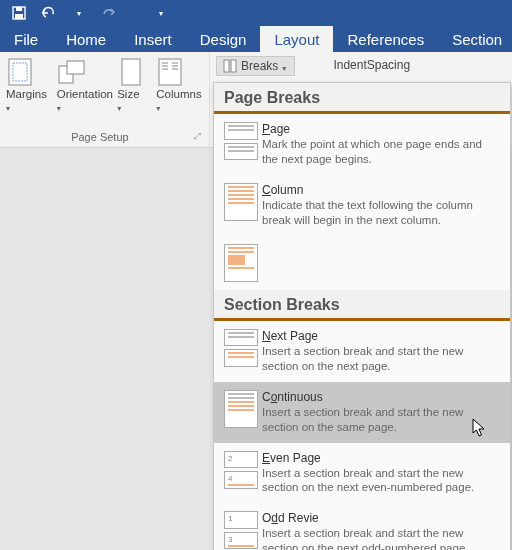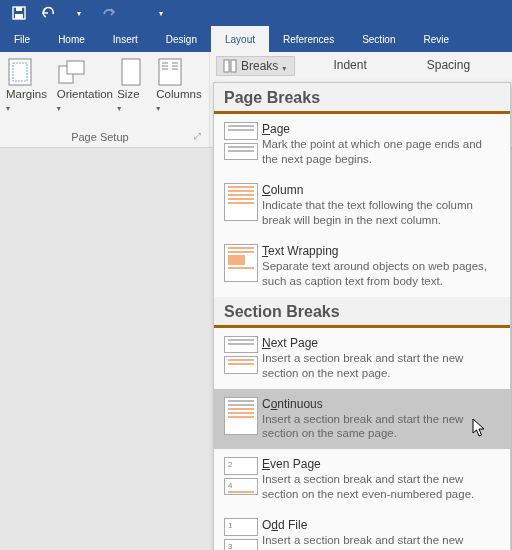--- a/index.html
+++ b/index.html
@@ -4,35 +4,35 @@
 <style>
   * { box-sizing: border-box; margin: 0; padding: 0; font-family: "Segoe UI", Tahoma, sans-serif; }
   body { width: 512px; height: 550px; overflow: hidden; background: #e6e6e6; font-size: 12px; color: #444; }
 
   .titlebar { background: #2b579a; height: 26px; display: flex; align-items: center; padding: 0 6px; gap: 4px; }
   .titlebar .qbtn { width: 26px; height: 22px; display: flex; align-items: center; justify-content: center; color: #fff; }
   .titlebar .qbtn.dim { opacity: 0.45; }
   .titlebar svg { stroke: #fff; fill: none; }
 
   .tabbar { background: #2b579a; height: 26px; display: flex; align-items: stretch; }
-  .tab { padding: 0 14px; display: flex; align-items: center; color: #fff; font-size: 10px; cursor: pointer; }
+  .tab { padding: 0 14px; display: flex; align-items: center; color: #fff; font-size: 15px; cursor: pointer; }
   .tab.active { background: #f3f3f3; color: #2b579a; }
 
   .ribbon { background: #f3f3f3; height: 96px; display: flex; border-bottom: 1px solid #d4d4d4; }
   .group { display: flex; flex-direction: column; padding: 4px 6px 2px 6px; border-right: 1px solid #e1e1e1; }
   .group-row { display: flex; flex: 1; align-items: flex-start; gap: 4px;}
   .bigbtn { width: 48px; display: flex; flex-direction: column; align-items: flex-start; gap: 2px; padding-top: 2px; cursor: pointer; }
   .bigbtn .ico { width: 28px; height: 28px; display:flex; align-items:center; justify-content:center; }
   .bigbtn .lbl { font-size: 11.5px; color: #444; text-align: center; line-height: 1.1; }
   .group-label { font-size: 11px; color: #666; text-align: center; padding: 1px 0 2px 0; }
   .group-label .dlg { float: right; font-size: 9px; color: #888; padding-right: 2px; }
   .breaks-btn { background: #e1e1e1; border: 1px solid #c9c9c9; padding: 2px 8px 2px 6px; display: flex; align-items: flex-end; gap: 4px; font-size: 12px; color: #444; cursor: pointer; }
   .breaks-btn .drop { font-size: 8px; color: #666; }
 
-  .labels-row { display: flex; gap: 60px; padding: 2px 0 0 18px; font-size: 12px; color: #444;}
+  .labels-row { display: flex; padding: 2px 0 0 18px; font-size: 12px; color: #444;}
 
   .dropdown { position: absolute; left: 213px; top: 82px; width: 298px; background: #fafafa; border: 1px solid #c8c8c8; box-shadow: 2px 3px 6px rgba(0,0,0,0.25); }
   .dd-sect { padding: 6px 10px 4px 10px; font-weight: 600; font-size: 16px; color: #555; background: #f1f1f1; border-bottom: 3px solid #a16207; }
   .dd-item { display: flex; padding: 8px 10px; gap: 4px; cursor: pointer; }
   .dd-item.hover { background: #c7c7c7; }
   .dd-ico { width: 34px; height: 38px; flex-shrink: 0; display:flex; flex-direction:column; gap:3px; }
   .dd-ico .pg { border:1px solid #aaa; background:#fff; flex:1; position:relative; }
   .dd-ico .pg .ln { height:2px; background:#f4b183; margin:2px 3px 0 3px; }
   .dd-ico .pg .lng { height:2px; background:#bbb; margin:2px 3px 0 3px; }
   .dd-ico .pg .num { position:absolute; left:3px; top:2px; font-size:8px; color:#888; }
@@ -190,24 +190,20 @@
 
   <div class="dd-item">
     <div class="dd-ico">
       <div class="pg" style="flex:2">
           <div class="ln"></div>
           <div class="ln"></div>
           <div style="height:10px;background:#f4b183;margin:2px 12px 0 3px"></div>
           <div class="ln"></div>
         </div>
     </div>
-    <div class="dd-txt">
-      <div class="dd-title"><span></span><span class="ul">T</span><span>ext Wrapping</span></div>
-      <div class="dd-desc">Separate text around objects on web pages, such as caption text from body text.</div>
-    </div>
   </div>
 
   <div class="dd-sect">Section Breaks</div>
 
   <div class="dd-item">
     <div class="dd-ico">
       <div class="pg">
           <div class="lng"></div>
           <div class="lng"></div>
         </div>
@@ -258,21 +254,21 @@
     <div class="dd-ico">
       <div class="pg">
           <div class="num">1</div>
         </div>
       <div class="pg">
           <div class="num">3</div>
           <div class="ln" style="margin-top:12px"></div>
         </div>
     </div>
     <div class="dd-txt">
-      <div class="dd-title"><span>O</span><span class="ul">d</span><span>d File</span></div>
+      <div class="dd-title"><span>O</span><span class="ul">d</span><span>d Revie</span></div>
       <div class="dd-desc">Insert a section break and start the new section on the next odd-numbered page.</div>
     </div>
   </div>
 </div>
 
 <svg class="cursor" style="left:472px; top:418px" viewBox="0 0 14 20">
   <path d="M1 1 L1 15 L4.5 12 L7 18 L9.5 17 L7 11 L12 11 Z" fill="#fff" stroke="#000" stroke-width="1"></path>
 </svg>
 
 </body></html>

